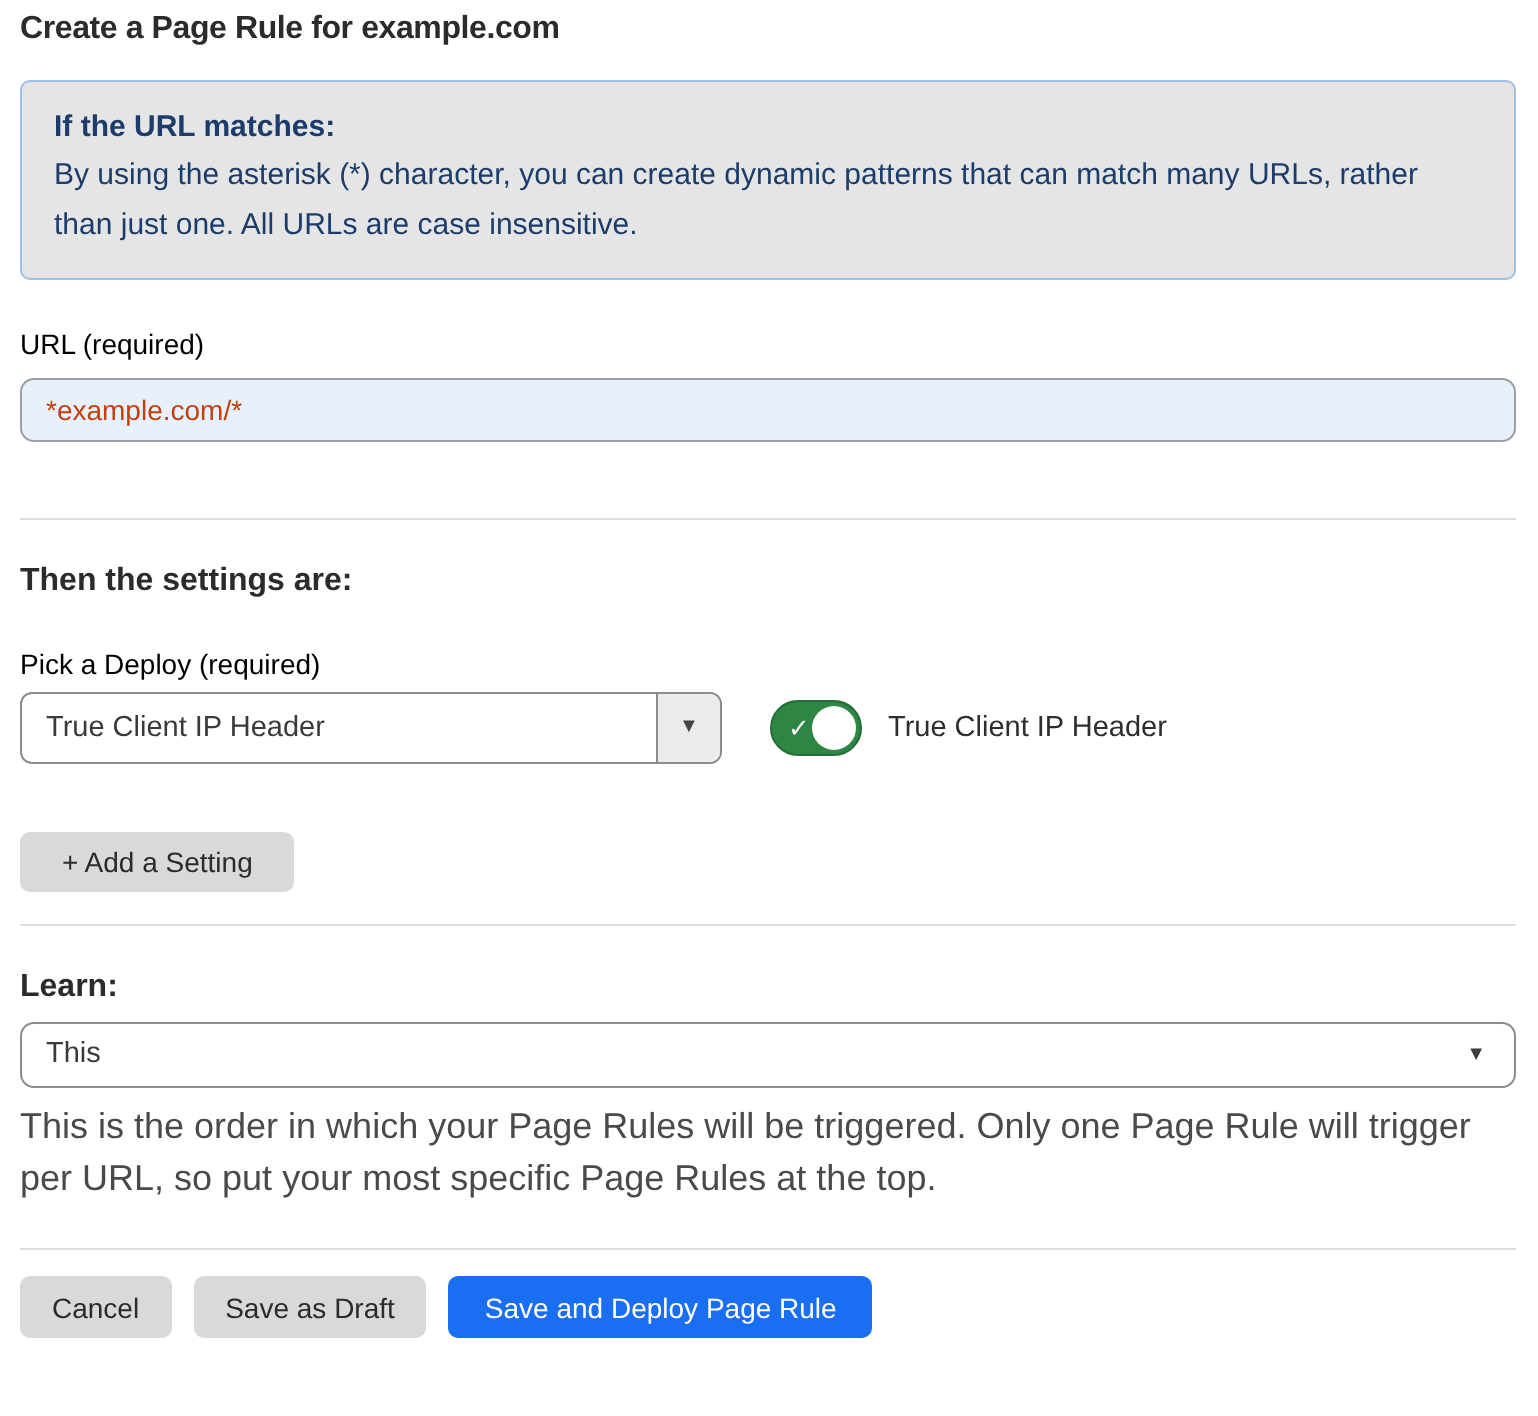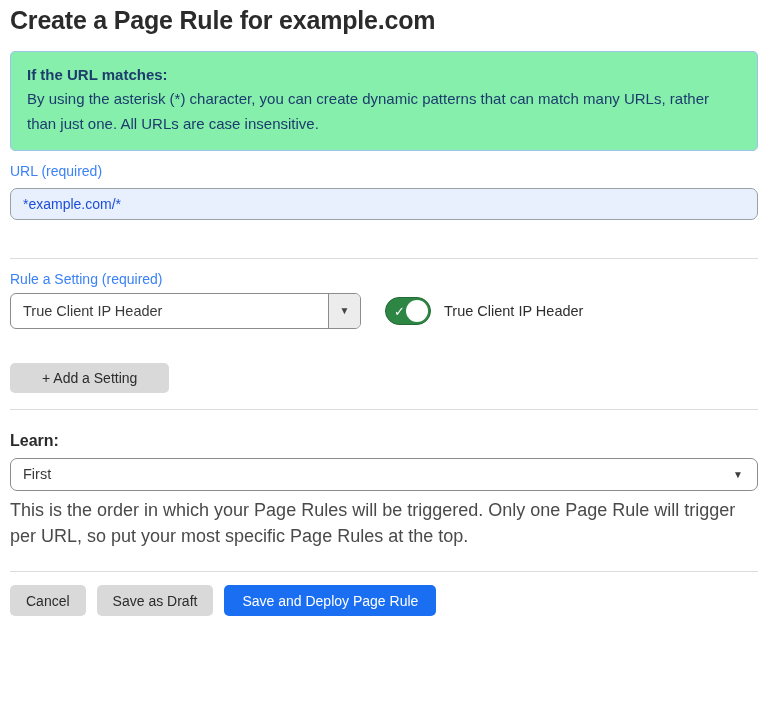--- a/index.html
+++ b/index.html
@@ -8,63 +8,63 @@
     width: 769px;
     height: 708px;
     background: #ffffff;
     font-family: "Liberation Sans", "DejaVu Sans", sans-serif;
     color: #2e2e2e;
     -webkit-font-smoothing: antialiased;
   }
   .container { padding: 4px 11px 0 10px; }
 
   .page-title {
-    font-size: 25px;
+    font-size: 16px;
     font-weight: 700;
     color: #2b2b2b;
     margin: 2px 0 0 0;
     letter-spacing: -0.2px;
   }
 
   .info-box {
     margin-top: 16px;
-    background: #86efac;
+    background: #e5e5e5;
     border: 1px solid #9dc3ea;
     border-radius: 5px;
     padding: 11px 16px 14px 16px;
     color: #1c3c6c;
     font-size: 15px;
     line-height: 1.62;
   }
   .info-box .info-heading { font-weight: 700; }
   .info-box a.info-link {
     color: #2563c4;
     text-decoration: underline;
     cursor: pointer;
   }
   .info-box .info-link-suffix { color: #1c3c6c; }
 
   .field-label {
     font-size: 14px;
-    color: #3b82f6;
-    margin-top: 12px;
+    color: #000000;
+    margin-top: 24px;
   }
 
   .url-input {
     display: block;
     width: 100%;
     height: 32px;
     margin-top: 9px;
     background: #e8f0fe;
     border: 1px solid #9aa0a6;
     border-radius: 7px;
     padding: 0 12px;
     font-family: "Liberation Sans", "DejaVu Sans", sans-serif;
     font-size: 14px;
-    color: #1d4ed8;
+    color: #c2410c;
     outline: none;
   }
 
   .divider {
     border: none;
     border-top: 1px solid #dcdcdc;
     margin: 0;
   }
   .divider.d1 { margin-top: 38px; }
   .divider.d2 { margin-top: 16px; }
@@ -154,21 +154,21 @@
     font-family: "Liberation Sans", "DejaVu Sans", sans-serif;
     font-size: 14px;
     height: 31px;
     border-radius: 5px;
     border: none;
     cursor: pointer;
     padding: 0 16px;
   }
   .btn-gray { background: #d9d9d9; color: #2b2b2b; }
   .btn-blue { background: #1a6ef2; color: #ffffff; padding: 0 18px; }
-  .add-setting-btn { margin-top: 34px; padding: 0 32px; height: 30px; }
+  .add-setting-btn { margin-top: 34px; padding: 0 21px; height: 30px; }
 
   .select-full {
     display: flex;
     align-items: center;
     justify-content: space-between;
     width: 100%;
     height: 33px;
     margin-top: 8px;
     background: #ffffff;
     border: 1px solid #8c8c8c;
@@ -204,22 +204,23 @@
   <div class="info-box">
     <div class="info-heading">If the URL matches:</div>
     <div class="info-body">By using the asterisk (*) character, you can create dynamic patterns that can match many URLs, rather than just one. All URLs are case insensitive.</div>
   </div>
 
   <div class="field-label">URL (required)</div>
   <input class="url-input" type="text" value="*example.com/*" style="">
 
   <hr class="divider d1">
 
-
-  <div class="field-label">Rule a Setting (required)</div>
+  <h2 class="section-heading">Then the settings are:</h2>
+
+  <div class="field-label">Pick a Deploy (required)</div>
 
   <div class="setting-row">
     <div class="combo">
       <div class="combo-value">True Client IP Header</div>
       <div class="combo-caret-seg">
         <span>▼</span>
       </div>
     </div>
     <div class="toggle">
       <span class="toggle-check">✓</span>
@@ -229,21 +230,21 @@
   </div>
 
   <button class="btn btn-gray add-setting-btn">+ Add a Setting</button>
 
   <hr class="divider d2">
 
   <h2 class="section-heading">Learn:</h2>
 
 
   <div class="select-full">
-    <span class="select-value">First</span>
+    <span class="select-value">This</span>
     <span class="select-caret">▼</span>
   </div>
 
   <div class="help-text">This is the order in which your Page Rules will be triggered. Only one Page Rule will trigger per URL, so put your most specific Page Rules at the top.</div>
 
   <hr class="divider d3">
 
   <div class="footer-row">
     <button class="btn btn-gray">Cancel</button>
     <button class="btn btn-gray">Save as Draft</button>

